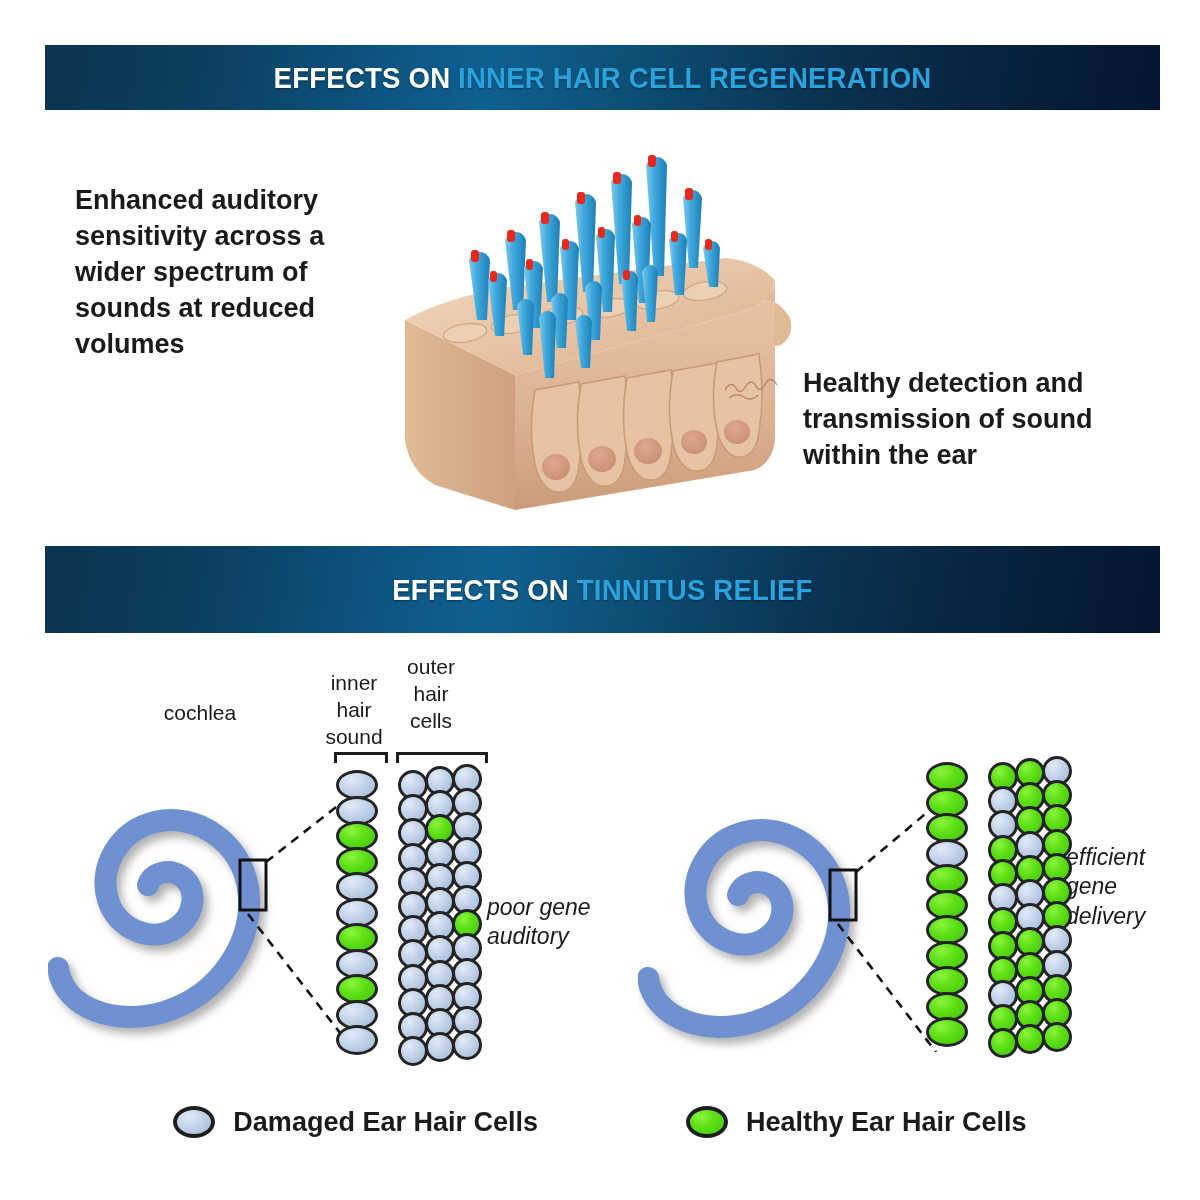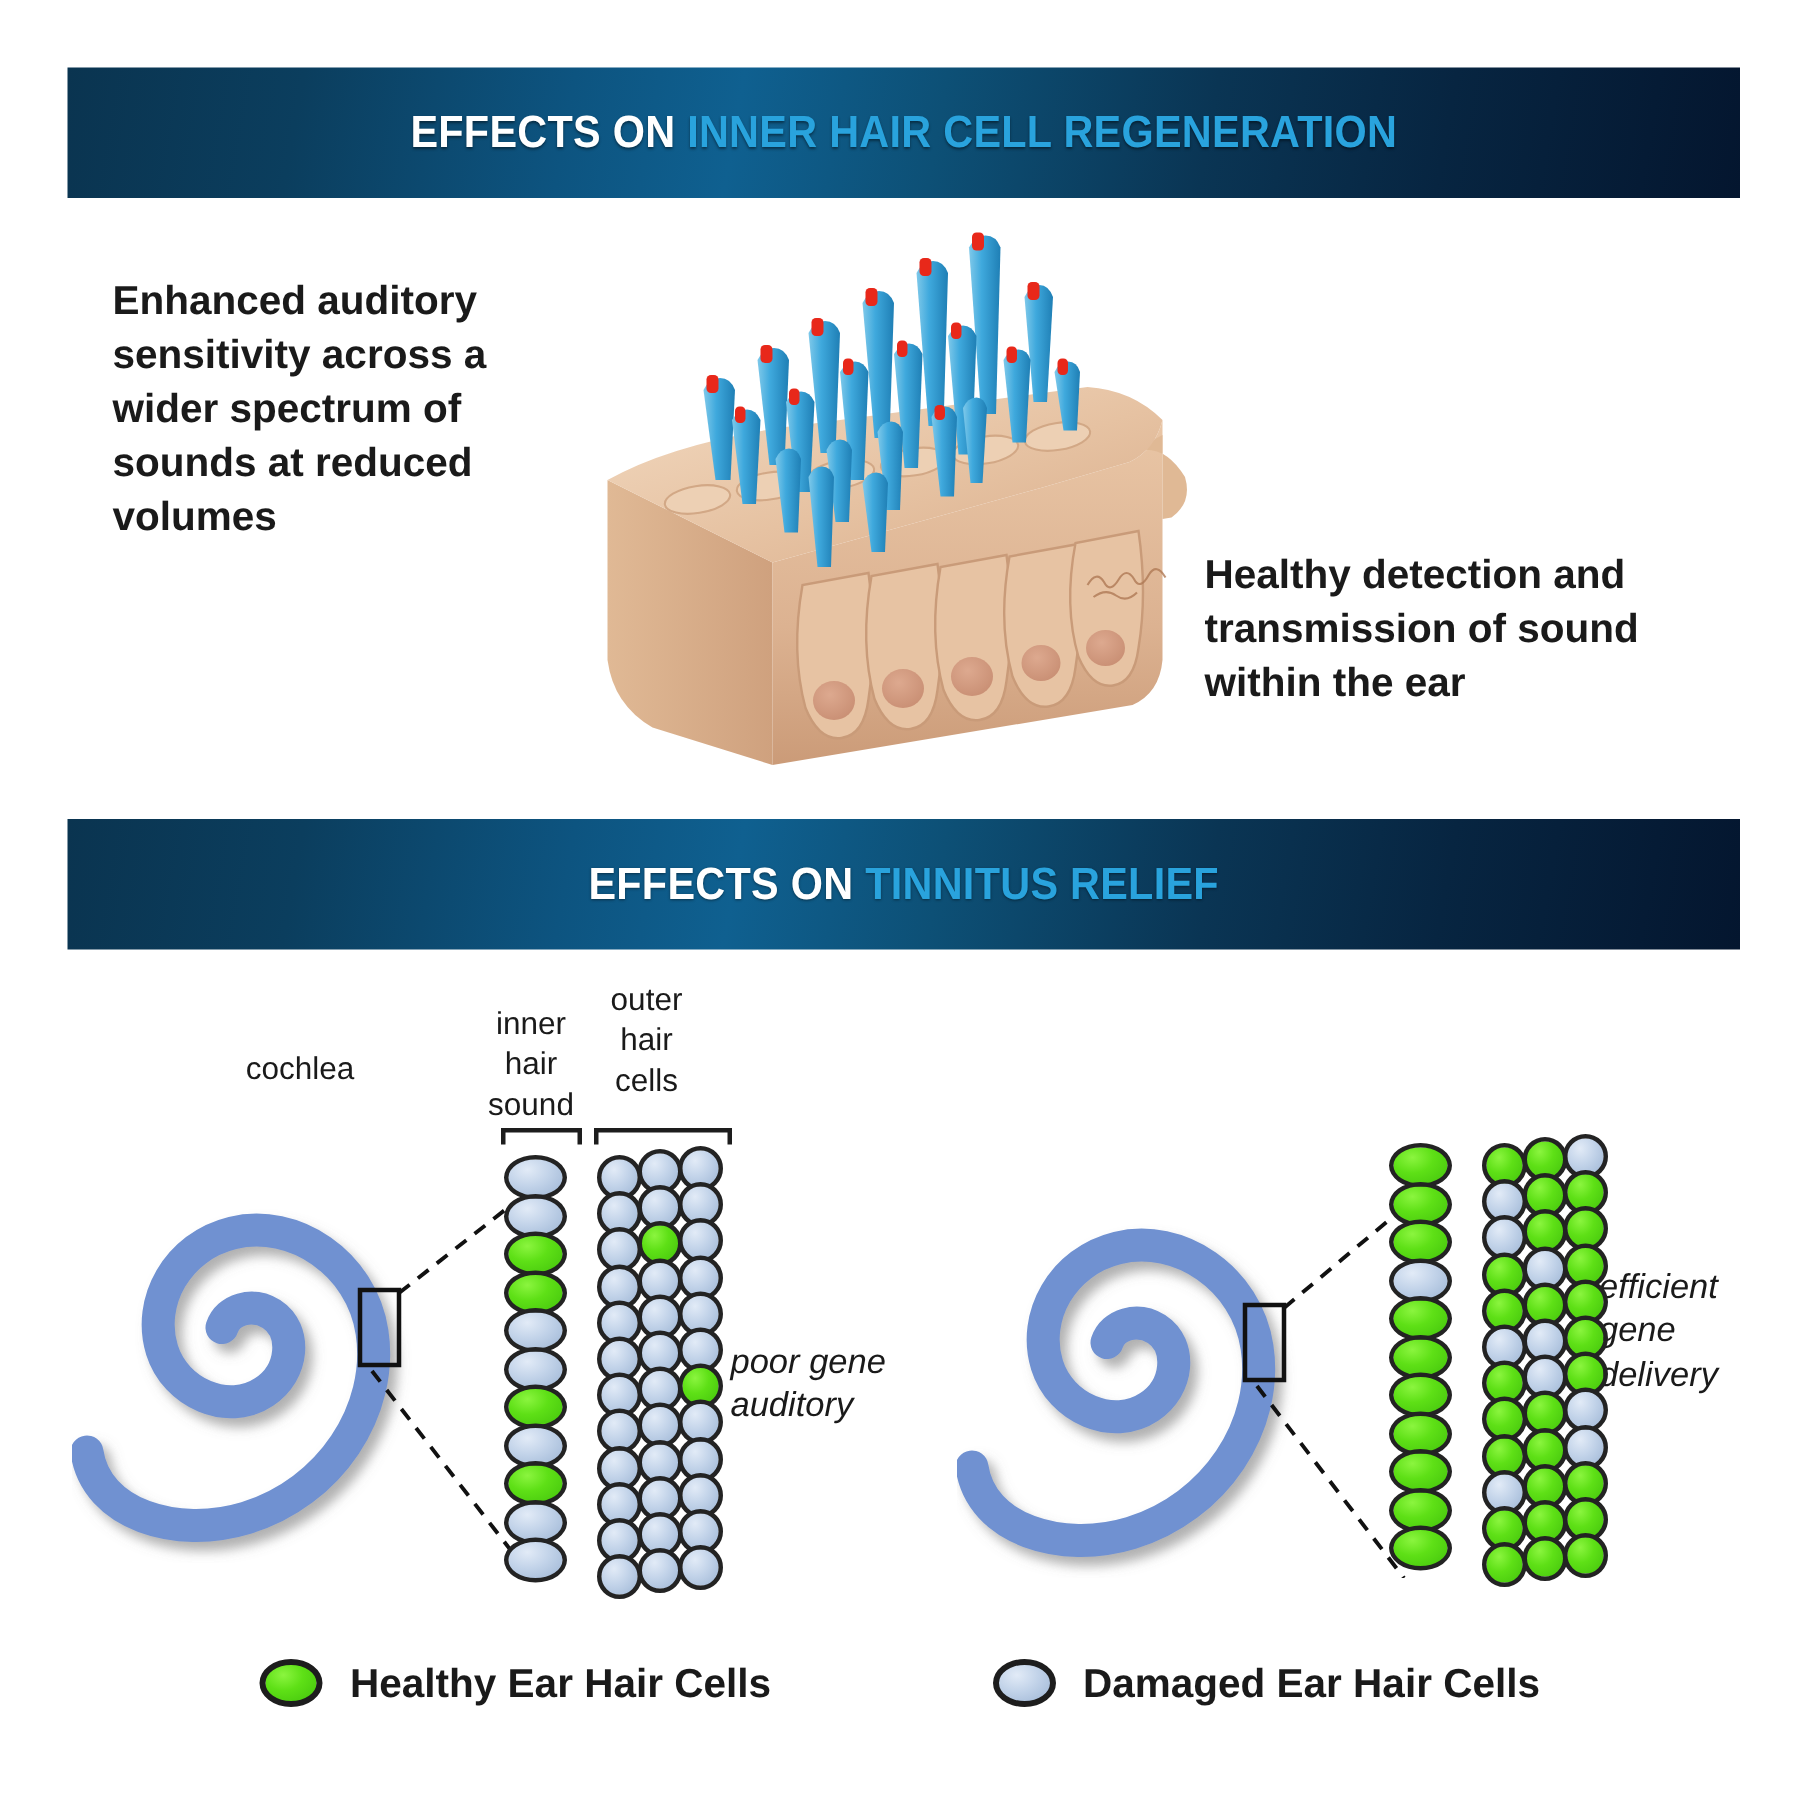--- a/index.html
+++ b/index.html
@@ -26,21 +26,21 @@
     background: linear-gradient(100deg,
         #0a3450 0%,
         #0b3e5e 14%,
         #0d5480 30%,
         #0f6090 40%,
         #0d5076 52%,
         #0a3554 68%,
         #072541 82%,
         #04162f 100%);
   }
-  #banner-1 { top: 45px;  height: 87px; }
+  #banner-1 { top: 45px;  height: 65px; }
   #banner-2 { top: 546px; height: 87px; }
 
   .banner-text {
     font-size: 30px;
     font-weight: bold;
     letter-spacing: 0.2px;
     white-space: nowrap;
     text-shadow: 0 1px 2px rgba(0,0,0,0.45);
     transform: scaleX(0.92);
   }
@@ -490,20 +490,20 @@
       <div class="cell outer-cell damaged" style="left: 152px; top: 163.4px;"></div>
       <div class="cell outer-cell damaged" style="left: 152px; top: 187.6px;"></div>
       <div class="cell outer-cell healthy" style="left: 152px; top: 211.8px;"></div>
       <div class="cell outer-cell healthy" style="left: 152px; top: 236px;"></div>
       <div class="cell outer-cell healthy" style="left: 152px; top: 260.2px;"></div>
     </div>
 </div>
 
 <div id="legend">
   <div class="legend-item">
+    <div class="legend-swatch damaged"></div>
+    <div class="legend-label">Damaged Ear Hair Cells</div>
+  </div>
+  <div class="legend-item">
     <div class="legend-swatch healthy"></div>
     <div class="legend-label">Healthy Ear Hair Cells</div>
   </div>
-  <div class="legend-item">
-    <div class="legend-swatch damaged"></div>
-    <div class="legend-label">Damaged Ear Hair Cells</div>
-  </div>
 </div>
 
 </body></html>

